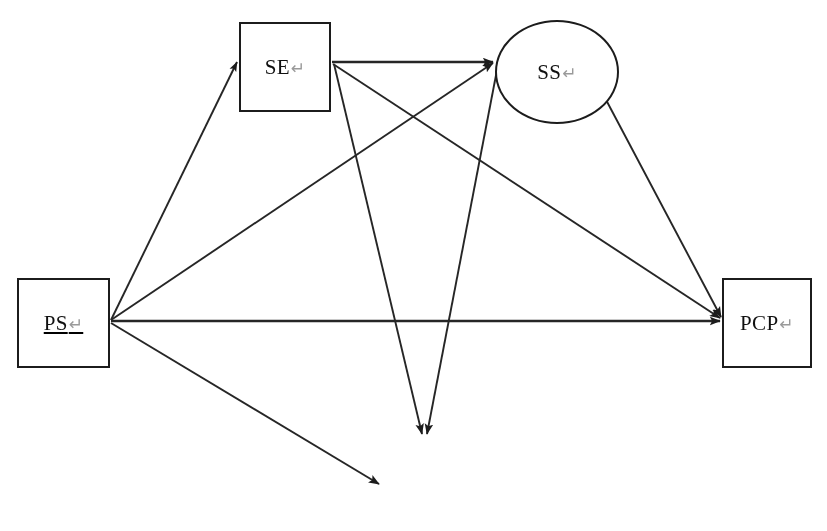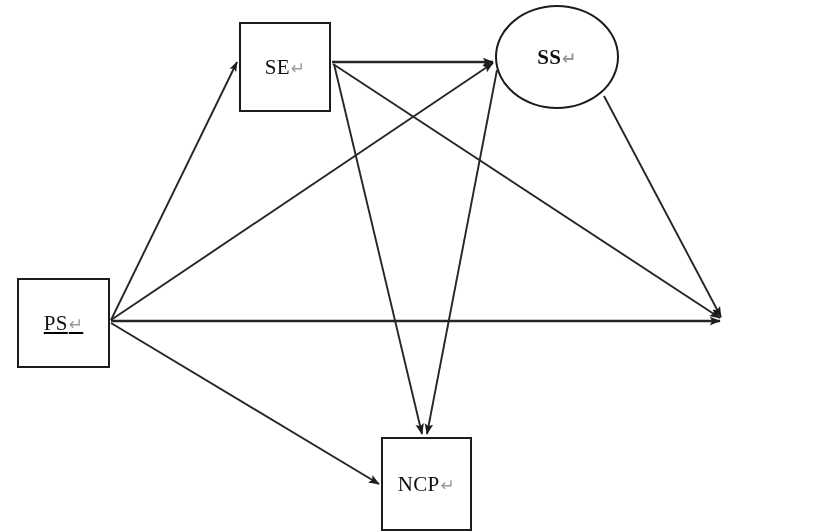--- a/index.html
+++ b/index.html
@@ -97,22 +97,22 @@
   </svg>
 
   <div class="node" style="left:17px; top:278px; width:93px; height:90px;text-decoration:underline;">
     <span class="node-label"><span>PS</span><span class="pilcrow">↵</span></span>
   </div>
 
   <div class="node" style="left:239px; top:22px; width:92px; height:90px;">
     <span class="node-label"><span>SE</span><span class="pilcrow">↵</span></span>
   </div>
 
-  <div class="node ellipse" style="left:495px; top:5px; width:124px; height:104px;font-weight:bold;">
+  <div class="node ellipse" style="left:495px; top:20px; width:124px; height:104px;">
     <span class="node-label"><span>SS</span><span class="pilcrow">↵</span></span>
   </div>
 
+  <div class="node" style="left:722px; top:278px; width:90px; height:90px;">
+    <span class="node-label"><span>PCP</span><span class="pilcrow">↵</span></span>
+  </div>
 
-  <div class="node" style="left:381px; top:437px; width:91px; height:94px;">
-    <span class="node-label"><span>NCP</span><span class="pilcrow">↵</span></span>
-  </div>
 
 </div>
 
 </body></html>

